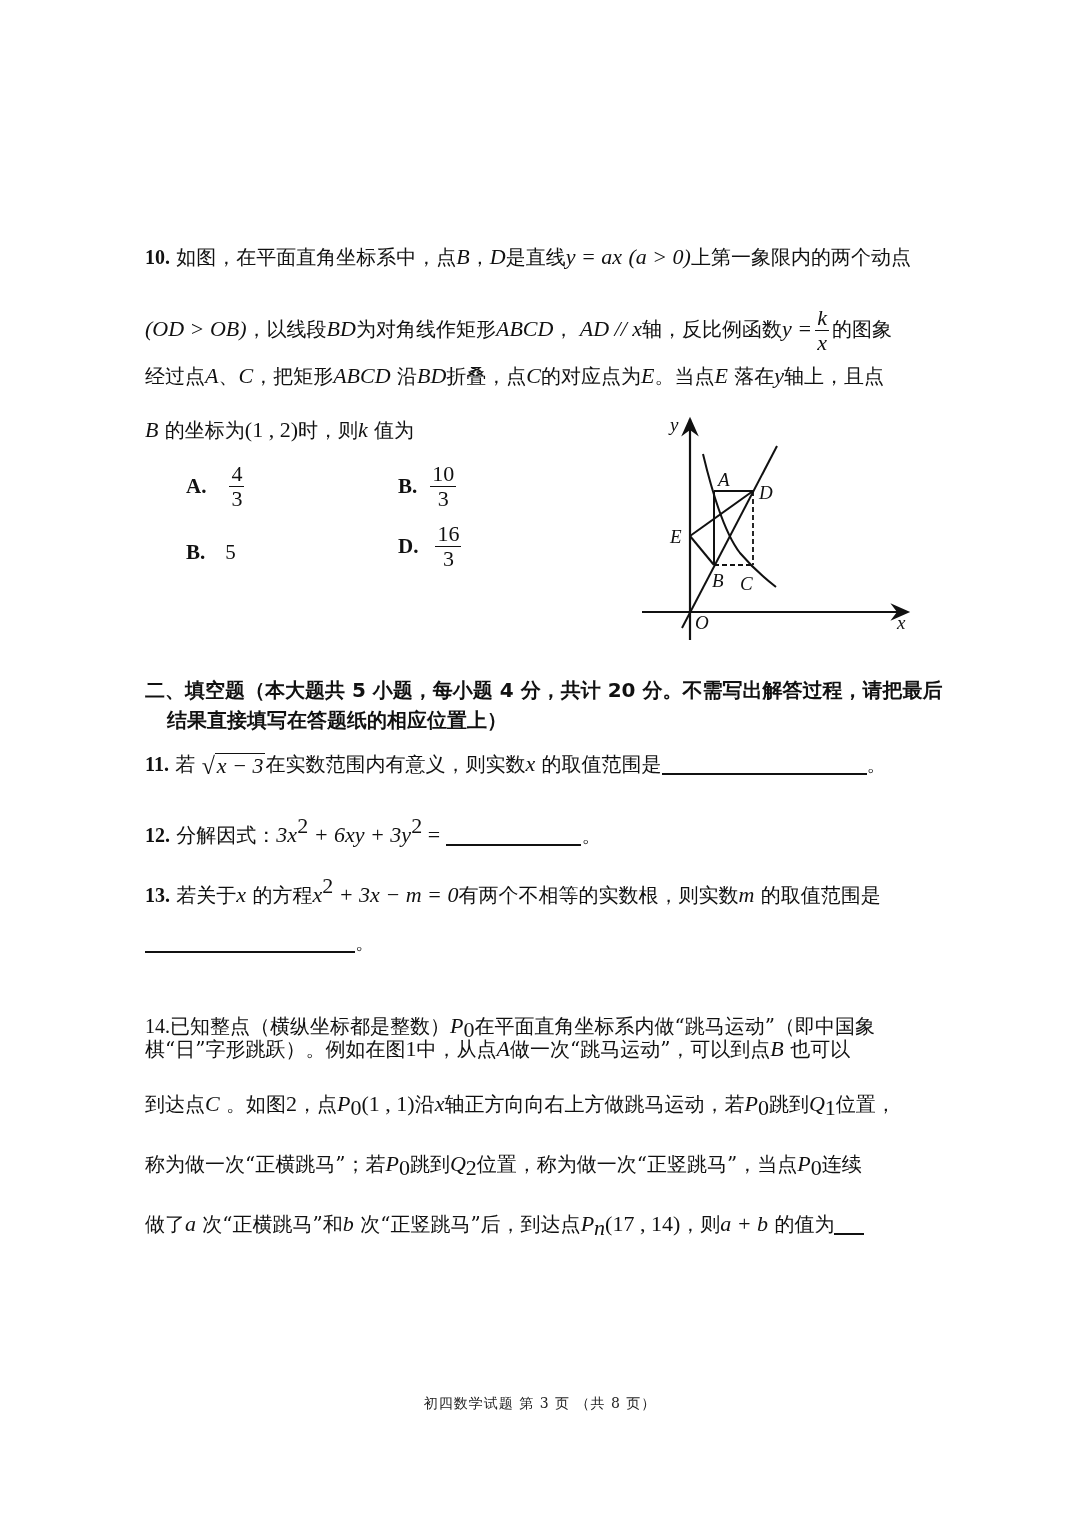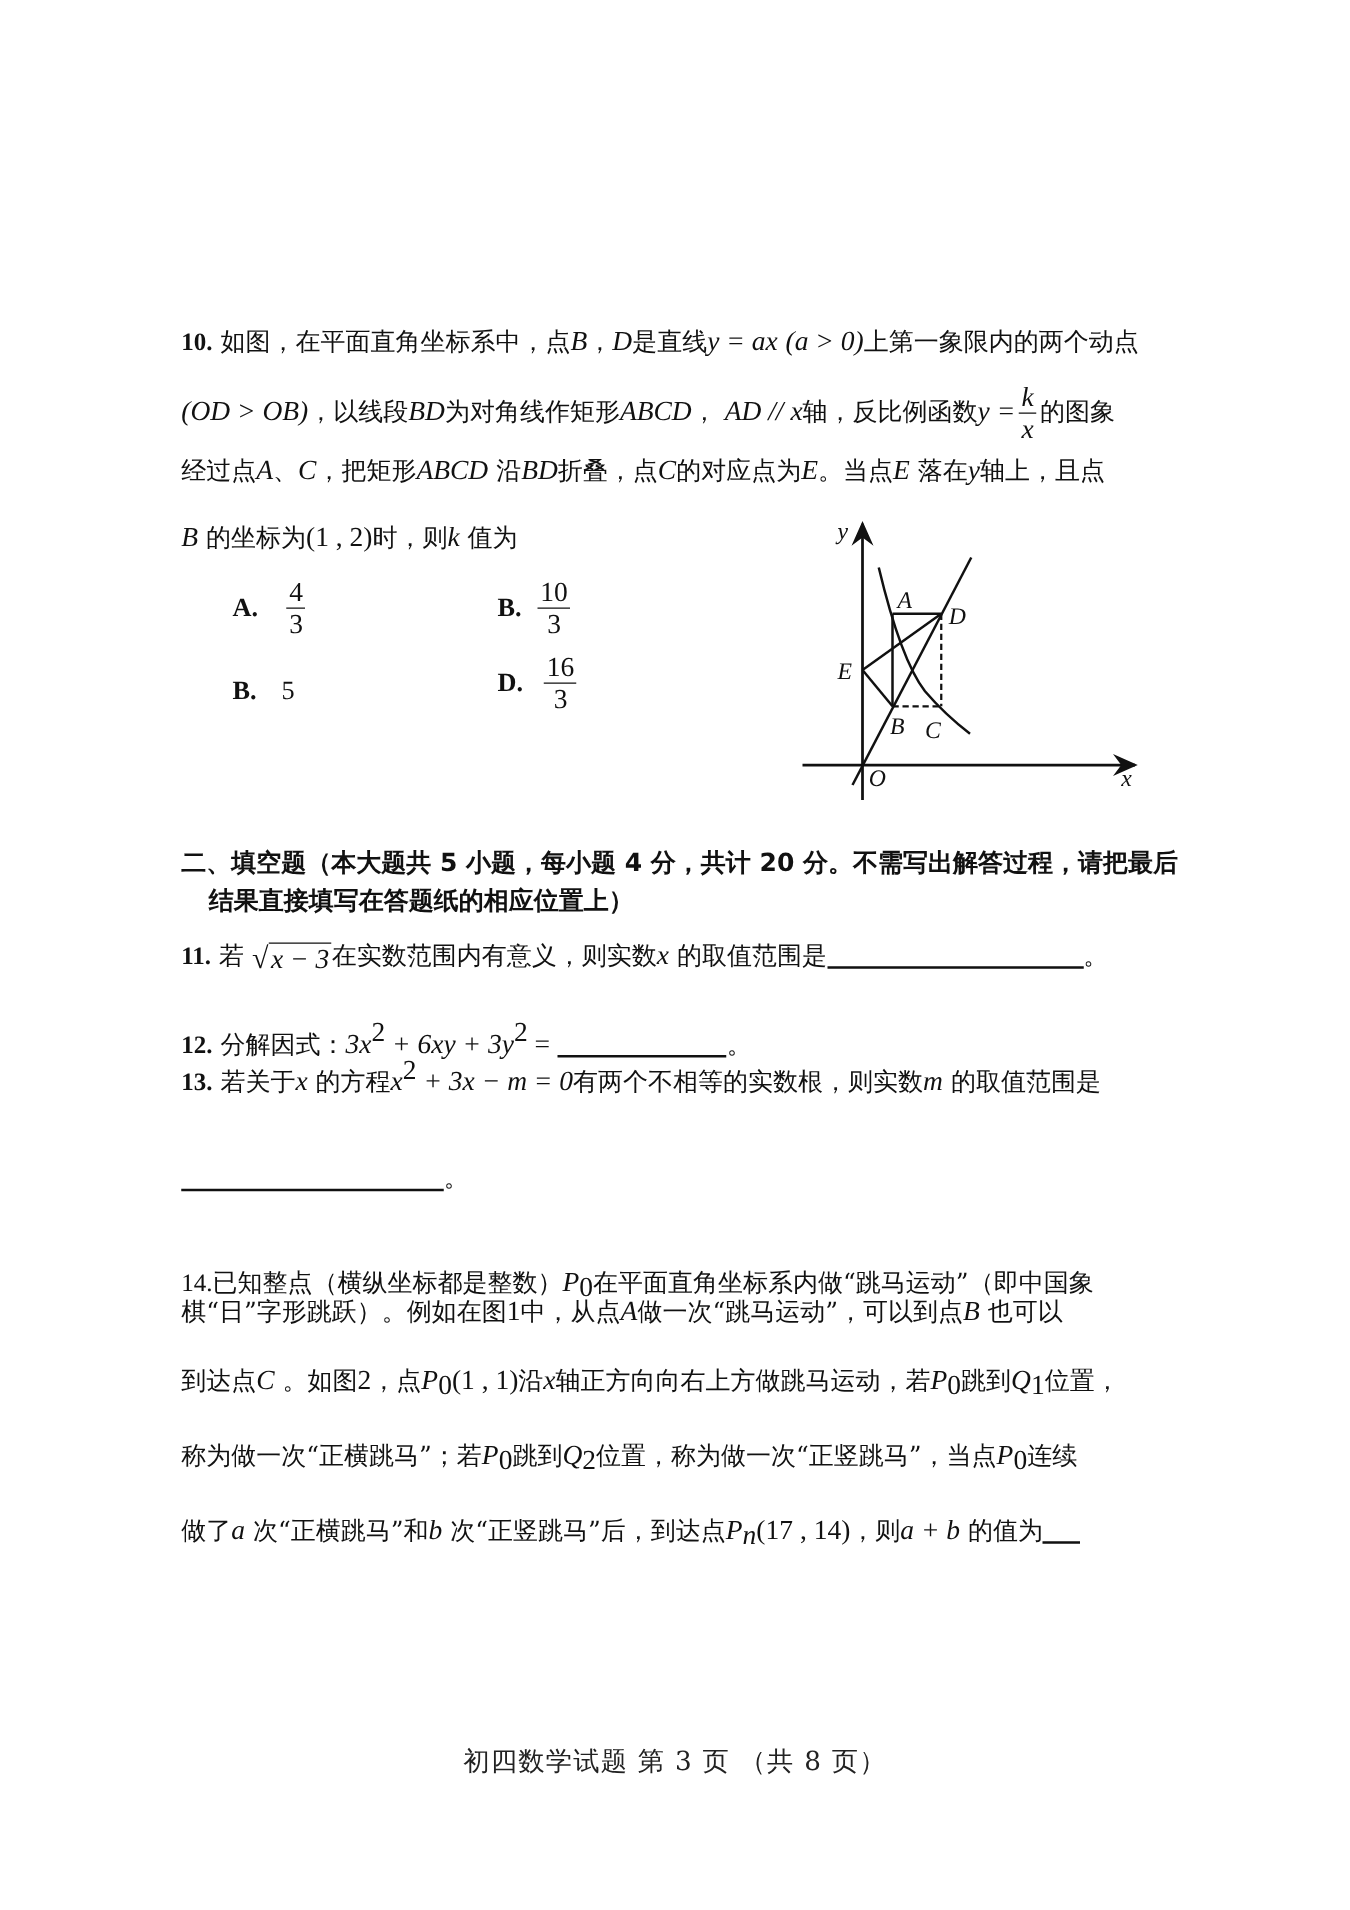--- a/index.html
+++ b/index.html
@@ -35,30 +35,30 @@
     position: absolute; left: 145px; font-weight: bold; font-size: 20px;
     font-family: "DejaVu Sans", sans-serif; line-height: 30px;
   }
   .option {
     position: absolute; font-family: "Liberation Serif", serif; font-size: 21px;
     display: flex; align-items: center;
   }
   .option .lbl { font-weight: bold; margin-right: 20px; }
   .footer {
     position: absolute; left: 0; width: 1080px; top: 1395px; text-align: center;
-    font-size: 21px; letter-spacing: 1px; color: #222;
+    font-size: 14px; letter-spacing: 1px; color: #222;
   }
   .figure { position: absolute; left: 630px; top: 405px; width: 290px; height: 240px; }
 </style>
 </head>
 <body>
 
 <div class="page">
 
-  <div class="line" style="top:259px;">
+  <div class="line" style="top:243px;">
     <span class="qnum">10.</span>
     <span>如图，在平面直角坐标系中，点</span><span class="m">B</span><span>，</span><span class="m">D</span><span>是直线</span><span class="m">y = ax</span>
     <span class="m">(a &gt; 0)</span><span>上第一象限内的两个动点</span>
   </div>
 
   <div class="line" style="top:306px;">
     <span class="m">(OD &gt; OB)</span><span>，以线段</span><span class="m">BD</span><span>为对角线作矩形</span><span class="m">ABCD</span><span>，</span>
     <span class="m">AD // x</span><span>轴，反比例函数</span><span class="m">y =</span><span class="frac" style="font-style:italic;">
         <span class="num">k</span>
         <span class="bar"></span>
@@ -159,21 +159,21 @@
       </span><span>在实数范围内有意义，则实数</span><span class="m">x</span>
     <span>的取值范围是</span><span class="blank" style="width:205px;"></span><span>。</span>
   </div>
 
   <div class="line" style="top:812px;">
     <span class="qnum">12.</span>
     <span>分解因式：</span><span class="m">3x</span><sup class="mr">2</sup><span class="m"> + 6xy + 3y</span><sup class="mr">2</sup><span class="mr"> =</span>
     <span class="blank" style="width:135px;"></span><span>。</span>
   </div>
 
-  <div class="line" style="top:842px;">
+  <div class="line" style="top:872px;">
     <span class="qnum">13.</span>
     <span>若关于</span><span class="m">x</span>
     <span>的方程</span><span class="m">x</span><sup class="mr">2</sup><span class="m"> + 3x − m = 0</span><span>有两个不相等的实数根，则实数</span><span class="m">m</span>
     <span>的取值范围是</span>
   </div>
   <div class="line" style="top:928px;">
     <span class="blank" style="width:210px;"></span><span>。</span>
   </div>
 
   <div class="line" style="top:980px;margin-top:32px;">

